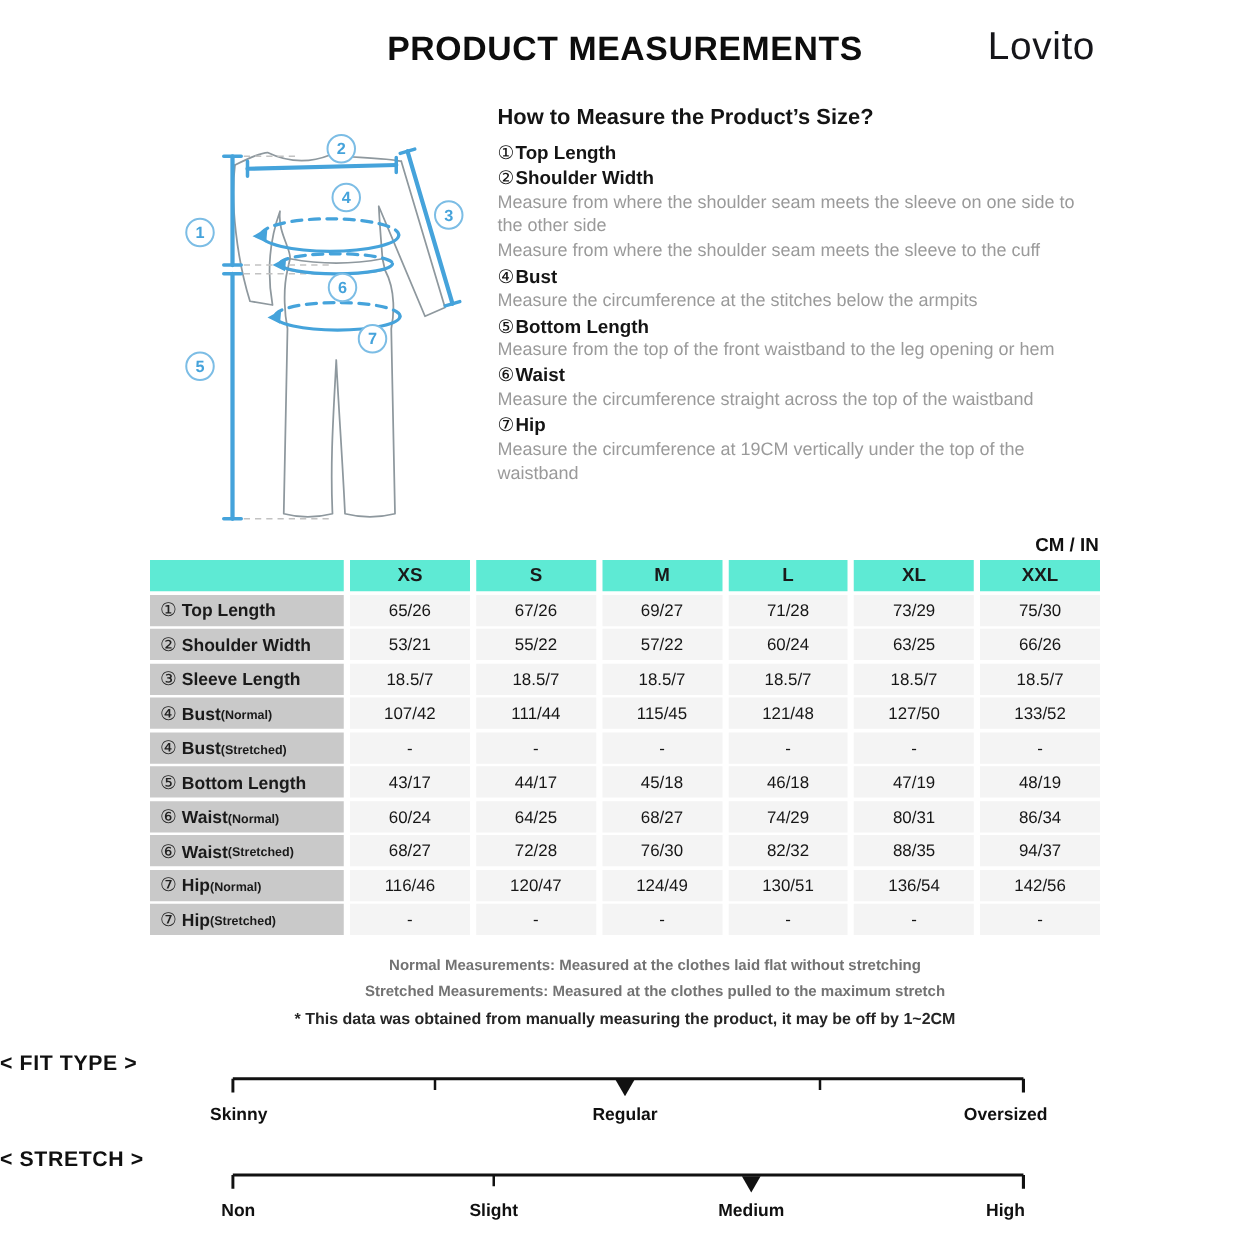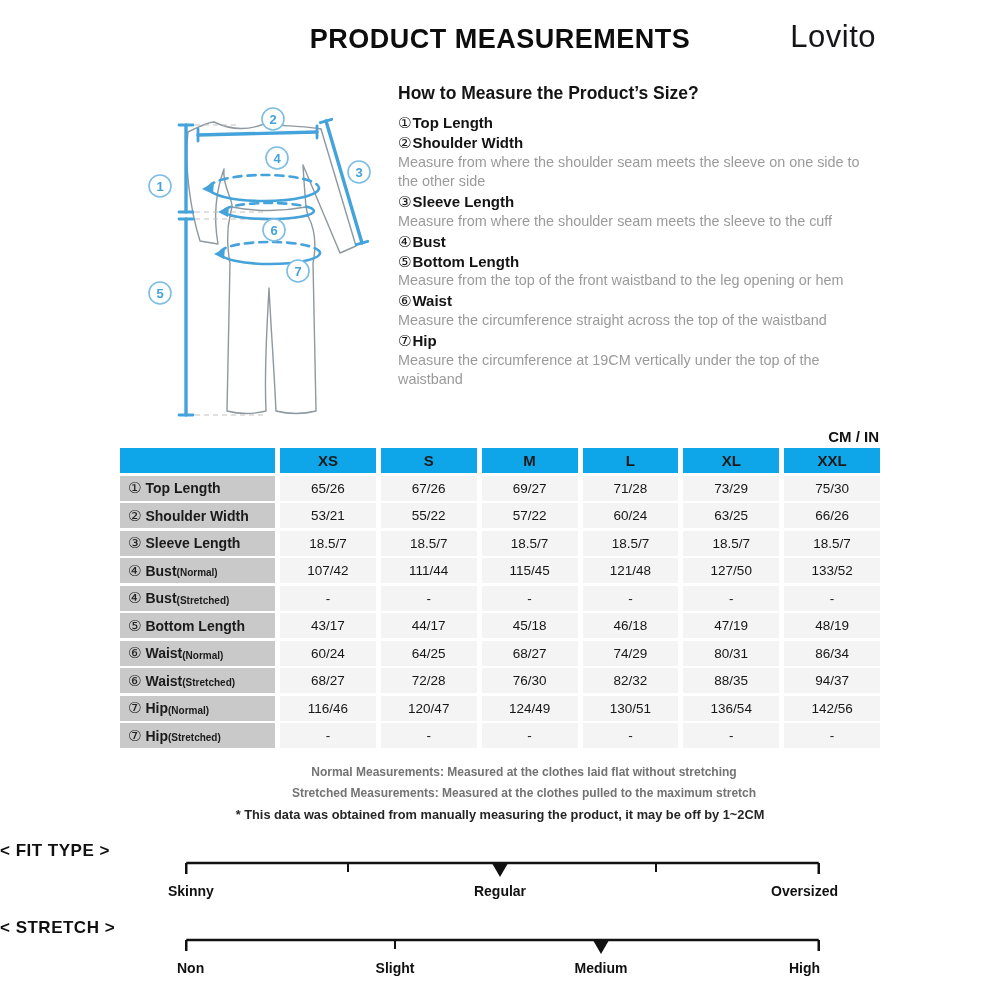--- a/index.html
+++ b/index.html
@@ -25,21 +25,21 @@
   .hw-title { font-size:15px; font-weight:bold; line-height:19.8px; color:#141414; }
   .hw-num { font-weight:normal; margin-right:1px; }
   .hw-desc { font-size:14.4px; line-height:19.8px; color:#9a9a9a; }
   
   .unit-label { position:absolute; top:428px; right:121px; font-size:15px; font-weight:bold; }
   .size-table {
     position:absolute; left:120px; top:448px; width:760px;
     display:grid; grid-template-columns:155px repeat(6,1fr);
     column-gap:5px; row-gap:2.5px; grid-auto-rows:25px;
   }
-  .th { background:#0ea5e9; display:flex; align-items:center; justify-content:center;
+  .th { background:#5eead4; display:flex; align-items:center; justify-content:center;
         font-size:15px; font-weight:bold; color:#1a1a1a; }
   .row-label { background:#c9c9c9; display:flex; align-items:center; padding-left:8px;
         font-size:14px; font-weight:bold; color:#1a1a1a; white-space:nowrap; }
   .rl-num { font-weight:normal; font-size:15px; margin-right:4px; color:#222; }
   .rl-sub { font-size:10px; position:relative; top:2px; }
   .td { background:#f4f4f4; display:flex; align-items:center; justify-content:center;
         font-size:13.5px; font-weight:normal; color:#161616; }
   
   .notes { position:absolute; top:762px; left:0; width:1000px; text-align:center; }
   .note-main { font-size:12px; font-weight:bold; color:#737373; line-height:20.5px;margin-left:48px; }
@@ -124,25 +124,25 @@
     <div>
         <div class="hw-item">
           <div class="hw-title"><span class="hw-num">①</span><span class="hw-label">Top Length</span></div>
         </div>
         <div class="hw-item">
           <div class="hw-title"><span class="hw-num">②</span><span class="hw-label">Shoulder Width</span></div>
           <div class="hw-desc">Measure from where the shoulder seam meets the sleeve on one side to</div>
           <div class="hw-desc">the other side</div>
         </div>
         <div class="hw-item">
-          <div class="hw-title"><span class="hw-num">③</span><span class="hw-label">Sleeve Length</span></div>
           <div class="hw-desc">Measure from where the shoulder seam meets the sleeve to the cuff</div>
         </div>
         <div class="hw-item">
           <div class="hw-title"><span class="hw-num">④</span><span class="hw-label">Bust</span></div>
+          <div class="hw-desc">Measure the circumference at the stitches below the armpits</div>
         </div>
         <div class="hw-item">
           <div class="hw-title"><span class="hw-num">⑤</span><span class="hw-label">Bottom Length</span></div>
           <div class="hw-desc">Measure from the top of the front waistband to the leg opening or hem</div>
         </div>
         <div class="hw-item">
           <div class="hw-title"><span class="hw-num">⑥</span><span class="hw-label">Waist</span></div>
           <div class="hw-desc">Measure the circumference straight across the top of the waistband</div>
         </div>
         <div class="hw-item">

